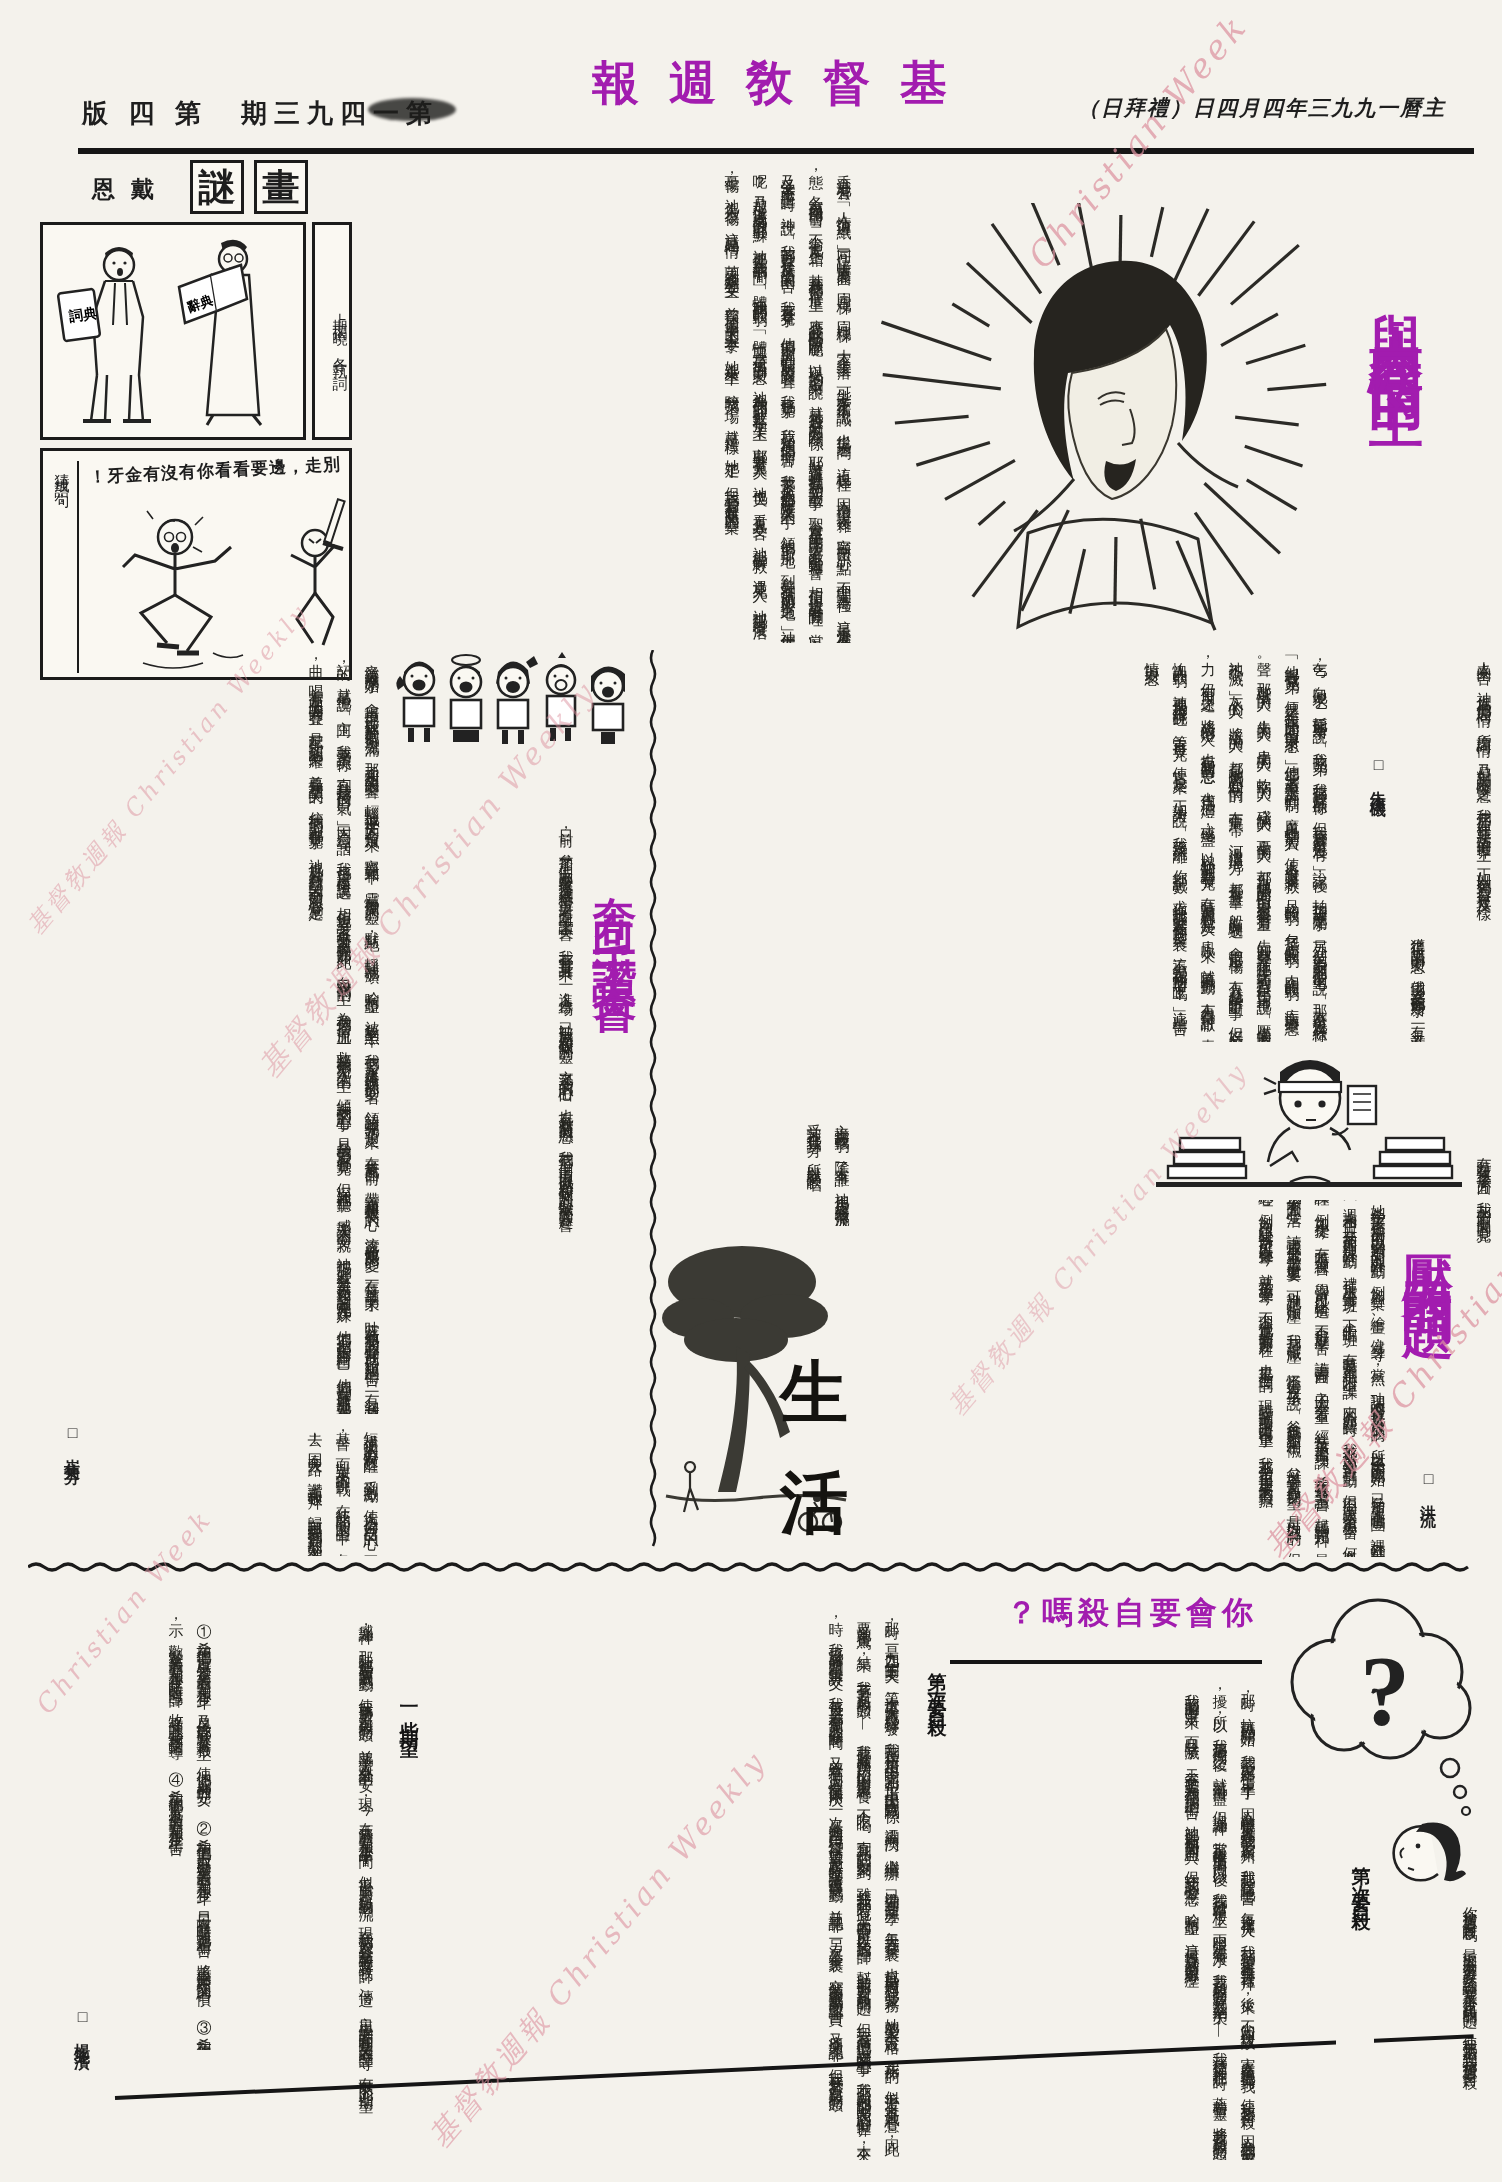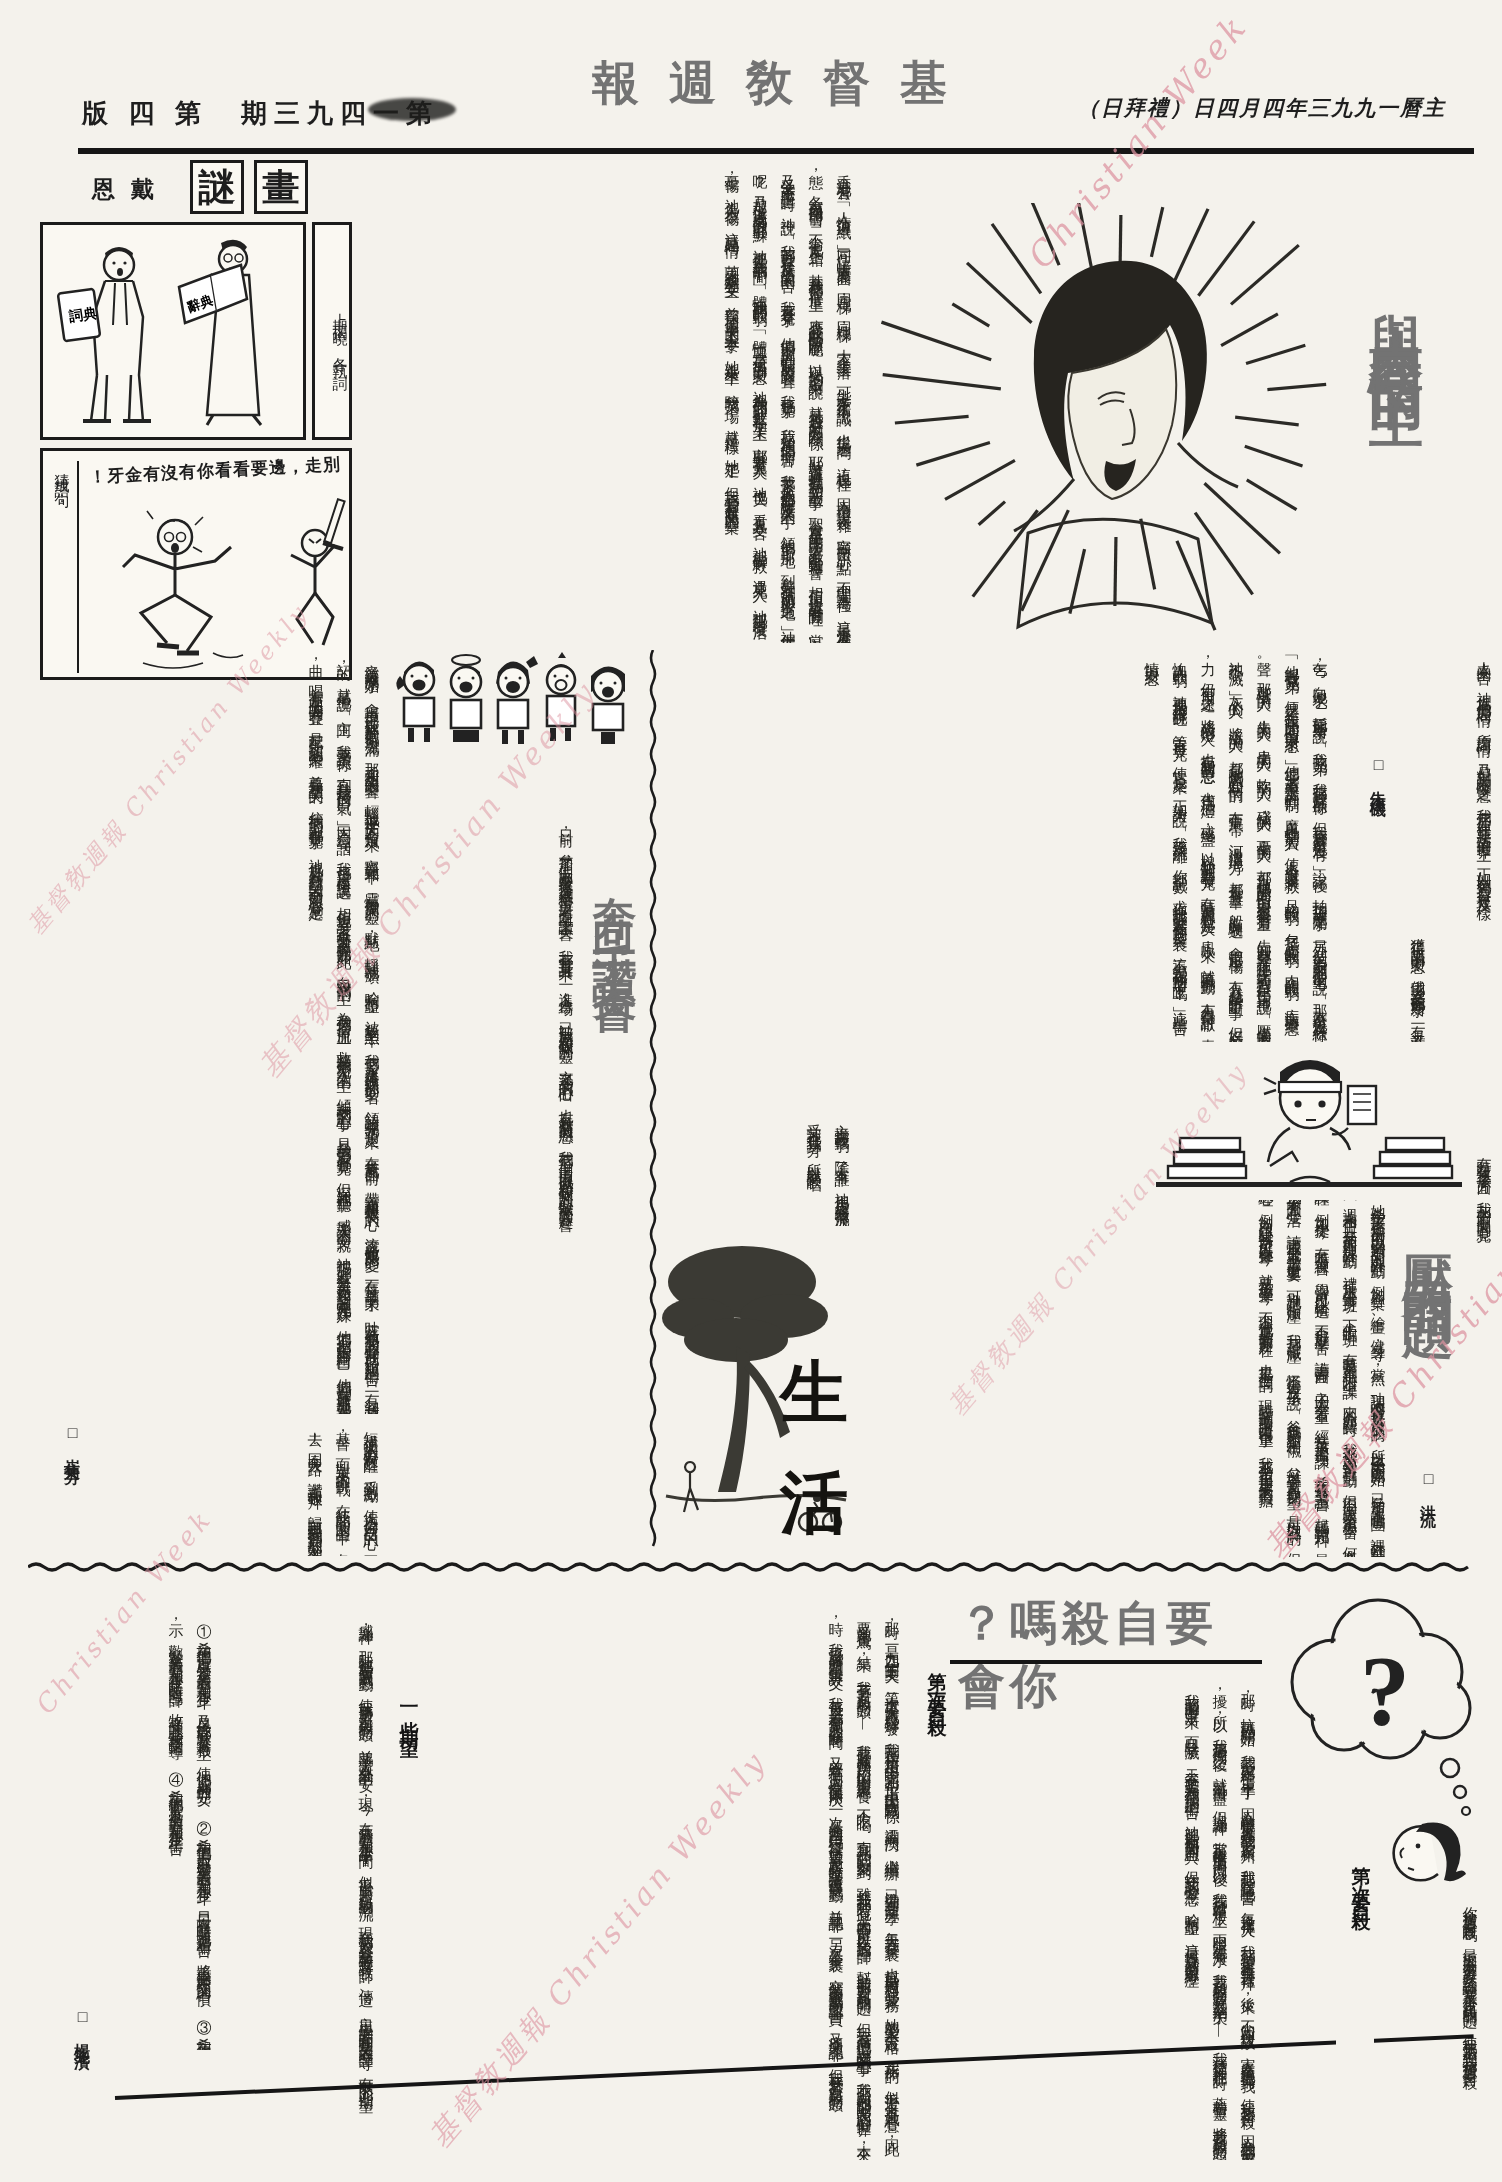--- a/index.html
+++ b/index.html
@@ -1,21 +1,21 @@
 <!DOCTYPE html>
 <html><head>
 <meta charset="utf-8">
 <style>
   *{margin:0;padding:0;box-sizing:border-box}
   html,body{width:1502px;height:2182px}
   body{position:relative;background:#f4f2ec;font-family:"Liberation Serif","DejaVu Serif",serif;color:#1e1e1e;overflow:hidden}
   .abs{position:absolute}
   .v{writing-mode:vertical-rl}
   .bt{font-size:15px;letter-spacing:3px;line-height:28px;overflow:hidden;color:#24241f;text-align:justify}
-  .ttl{font-weight:bold;color:#737373;overflow:hidden}
+  .ttl{font-weight:bold;color:#a21caf;overflow:hidden}
   .auth{font-size:16px;letter-spacing:5px;font-weight:bold;overflow:hidden;background:#f4f2ec;z-index:6}
   .sub{font-size:19px;font-weight:bold;letter-spacing:9px;color:#141414;overflow:hidden;background:#f4f2ec;z-index:4}
   .wm{position:absolute;color:#dd93a0;opacity:.72;font-style:italic;font-size:30px;letter-spacing:4px;white-space:nowrap;transform:rotate(-50deg);transform-origin:left top;pointer-events:none;z-index:9;font-family:"DejaVu Serif",serif}
   .panelbox{border:3px solid #1b1b1b;background:#faf8f2}
   .rule{background:#161616}
   svg{display:block}
   svg text{font-family:"Liberation Serif","DejaVu Serif",serif}
 </style>
 </head>
 <body>
@@ -256,21 +256,21 @@
   <circle cx="157" cy="272" r="4" fill="#2c2b27"></circle>
   <path d="M30 262 l-6 24 M30 262 l8 22 M30 262 l0 -16 M30 246 a5 5 0 1 1 .1 0" fill="none" stroke="#2c2b27" stroke-width="2.2"></path>
   <text x="120" y="190" font-size="68" font-weight="bold" fill="#14130f">生</text>
   <text x="120" y="300" font-size="68" font-weight="bold" fill="#14130f">活</text>
 </svg>
 
 <svg class="abs" style="left:28px;top:1560px;" width="1446" height="14" viewBox="0 0 1446 14">
     <path d="M0 7 Q8 1 16 7 Q24 13 32 7 Q40 1 48 7 Q56 13 64 7 Q72 1 80 7 Q88 13 96 7 Q104 1 112 7 Q120 13 128 7 Q136 1 144 7 Q152 13 160 7 Q168 1 176 7 Q184 13 192 7 Q200 1 208 7 Q216 13 224 7 Q232 1 240 7 Q248 13 256 7 Q264 1 272 7 Q280 13 288 7 Q296 1 304 7 Q312 13 320 7 Q328 1 336 7 Q344 13 352 7 Q360 1 368 7 Q376 13 384 7 Q392 1 400 7 Q408 13 416 7 Q424 1 432 7 Q440 13 448 7 Q456 1 464 7 Q472 13 480 7 Q488 1 496 7 Q504 13 512 7 Q520 1 528 7 Q536 13 544 7 Q552 1 560 7 Q568 13 576 7 Q584 1 592 7 Q600 13 608 7 Q616 1 624 7 Q632 13 640 7 Q648 1 656 7 Q664 13 672 7 Q680 1 688 7 Q696 13 704 7 Q712 1 720 7 Q728 13 736 7 Q744 1 752 7 Q760 13 768 7 Q776 1 784 7 Q792 13 800 7 Q808 1 816 7 Q824 13 832 7 Q840 1 848 7 Q856 13 864 7 Q872 1 880 7 Q888 13 896 7 Q904 1 912 7 Q920 13 928 7 Q936 1 944 7 Q952 13 960 7 Q968 1 976 7 Q984 13 992 7 Q1000 1 1008 7 Q1016 13 1024 7 Q1032 1 1040 7 Q1048 13 1056 7 Q1064 1 1072 7 Q1080 13 1088 7 Q1096 1 1104 7 Q1112 13 1120 7 Q1128 1 1136 7 Q1144 13 1152 7 Q1160 1 1168 7 Q1176 13 1184 7 Q1192 1 1200 7 Q1208 13 1216 7 Q1224 1 1232 7 Q1240 13 1248 7 Q1256 1 1264 7 Q1272 13 1280 7 Q1288 1 1296 7 Q1304 13 1312 7 Q1320 1 1328 7 Q1336 13 1344 7 Q1352 1 1360 7 Q1368 13 1376 7 Q1384 1 1392 7 Q1400 13 1408 7 Q1416 1 1424 7 Q1432 13 1440 7" fill="none" stroke="#1b1b1b" stroke-width="3.2"></path>
   </svg>
 
-<div class="abs ttl" style="left:958px;top:1592px;width:300px;font-size:47px;letter-spacing:5px;">？嗎殺自要會你</div>
+<div class="abs ttl" style="left:958px;top:1592px;width:300px;font-size:31px;letter-spacing:5px;text-align:right;">？嗎殺自要會你</div>
 <div class="abs rule" style="left:946px;top:1660px;width:316px;height:4px;"></div>
 
 <svg class="abs" style="left:1272px;top:1586px;background:#f4f2ec;z-index:3" width="214" height="302" viewBox="0 0 214 302">
   <g fill="none" stroke="#222" stroke-width="3">
     <circle cx="62" cy="96" r="42"></circle>
       <circle cx="106" cy="60" r="46"></circle>
       <circle cx="152" cy="86" r="38"></circle>
     <circle cx="168" cy="122" r="30"></circle>
       <circle cx="118" cy="136" r="36"></circle>
       <circle cx="72" cy="132" r="32"></circle>

